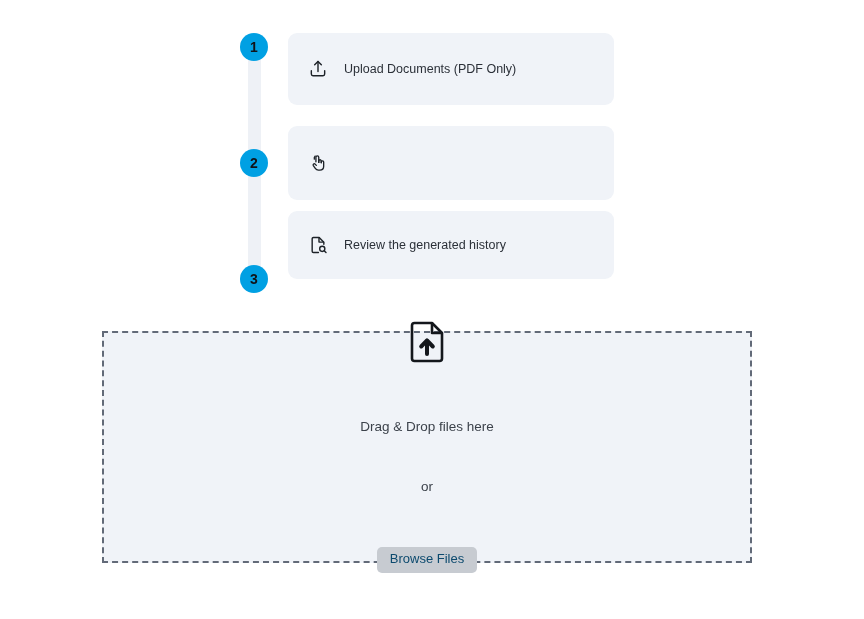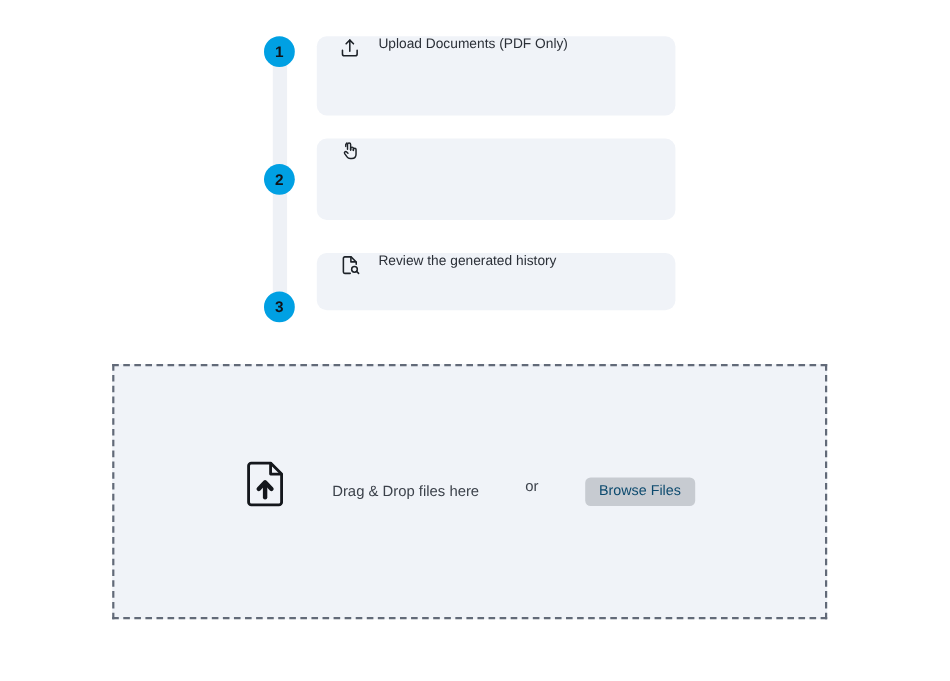--- a/index.html
+++ b/index.html
@@ -56,27 +56,28 @@
   .step-circle.s3 { left: 240px; top: 265px; }
 
   .step-card {
     position: absolute;
     left: 288px;
     width: 326px;
     height: 72px;
     background: #f0f3f8;
     border-radius: 9px;
     display: flex;
+    align-items: center;
     padding-left: 19px;
     box-sizing: border-box;
     z-index: 2;
   }
   .step-card.c1 { top: 33px; }
   .step-card.c2 { top: 126px; height: 74px; }
-  .step-card.c3 { top: 230px; height: 52px; }
+  .step-card.c3 { top: 211px; height: 68px; }
 
   .step-card .ico {
     width: 22px;
     height: 22px;
     flex: 0 0 22px;
     display: flex;
     align-items: center;
     justify-content: center;
     color: #1d2228;
     margin-right: 15px;
@@ -94,21 +95,21 @@
   #dropzone {
     position: absolute;
     left: 102px;
     top: 331px;
     width: 650px;
     height: 232px;
     box-sizing: border-box;
     border: 2px dashed #626a78;
     background: #f0f3f8;
     display: flex;
-    flex-direction: row;
+    flex-direction: column;
     align-items: center;
     justify-content: center;
     gap: 42px;
   }
 
   .dz-icon {
     color: #14171c;
     margin-bottom: 10px;
     display: block;
   }

